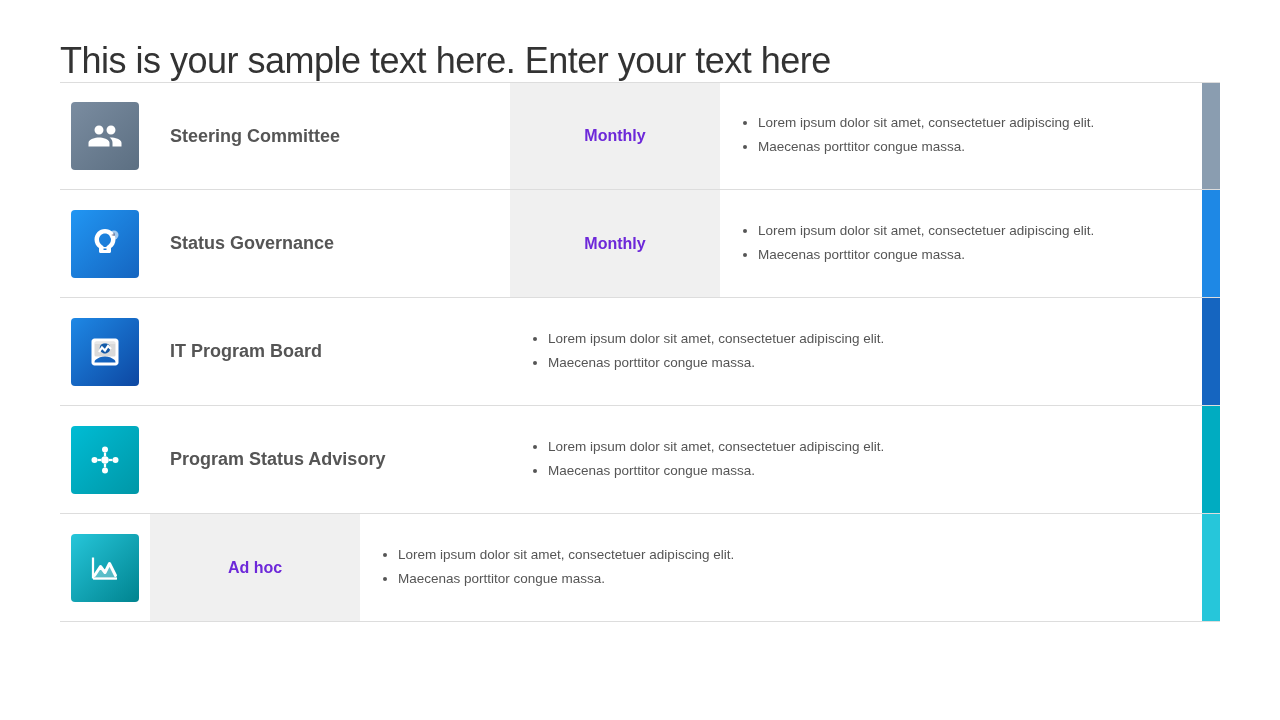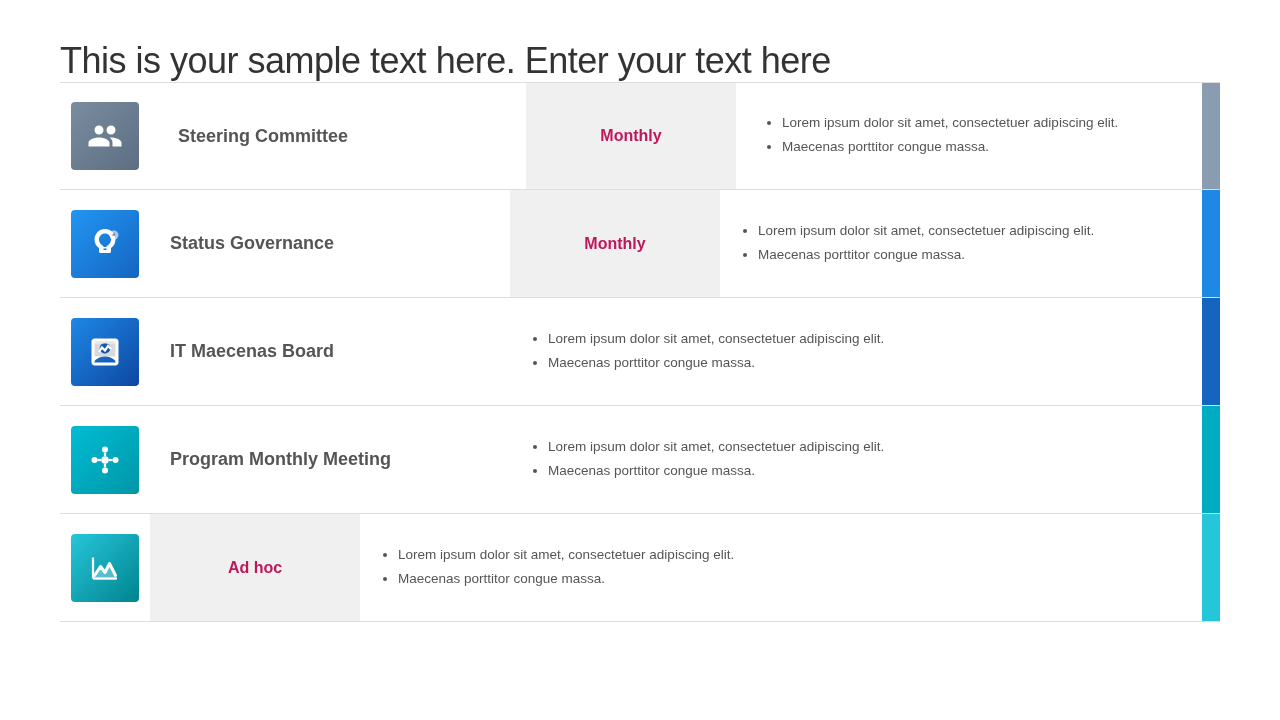--- a/index.html
+++ b/index.html
@@ -25,21 +25,20 @@
 
     .row {
       display: flex;
       align-items: stretch;
       border-bottom: 1px solid #ddd;
       min-height: 108px;
     }
 
     .row:first-child {
       border-top: 1px solid #ddd;
-      gap: 8px;
     }
 
     .col-icon {
       width: 90px;
       display: flex;
       align-items: center;
       justify-content: center;
       padding: 10px 8px;
       flex-shrink: 0;
     }
@@ -72,21 +71,21 @@
 
     .col-frequency {
       width: 210px;
       display: flex;
       align-items: center;
       justify-content: center;
       background: #f0f0f0;
       padding: 10px;
       font-size: 16px;
       font-weight: 700;
-      color: #be185d;
+      color: #6d28d9;
       flex-shrink: 0;
     }
 
     .col-description {
       flex: 1;
       display: flex;
       align-items: center;
       padding: 10px 18px;
       font-size: 13.5px;
       color: #555;
@@ -181,21 +180,21 @@
     <div class="col-icon">
       <div class="icon-box icon-blue2">
         <svg viewBox="0 0 24 24" xmlns="http://www.w3.org/2000/svg">
     <path d="M19 3H5c-1.1 0-2 .9-2 2v14c0 1.1.9 2 2 2h14c1.1 0 2-.9 2-2V5c0-1.1-.9-2-2-2zm-7 3c1.93 0 3.5 1.57 3.5 3.5S13.93 13 12 13s-3.5-1.57-3.5-3.5S10.07 6 12 6zm7 13H5v-.23c0-.62.28-1.2.76-1.58C7.47 15.82 9.64 15 12 15s4.53.82 6.24 2.19c.48.38.76.97.76 1.58V19z"></path>
     <rect x="5" y="5" width="14" height="10" rx="1" fill="rgba(0,0,0,0.15)"></rect>
     <polyline points="8,12 10,9 12,11 14,8 16,10" stroke="white" stroke-width="1.5" fill="none"></polyline>
     <line x1="5" y1="6" x2="19" y2="6" stroke="white" stroke-width="1" opacity="0.5"></line>
   </svg>
       </div>
     </div>
-    <div class="col-name">IT Maecenas Board</div>
+    <div class="col-name">IT Program Board</div>
     <div class="col-description">
       <ul>
           <li>Lorem ipsum dolor sit amet, consectetuer adipiscing elit.</li>
           <li>Maecenas porttitor congue massa.</li>
         </ul>
     </div>
     <div class="col-bar">
       <div class="bar-segment bar-blue2"></div>
     </div>
   </div>
@@ -208,21 +207,21 @@
     <circle cx="19" cy="12" r="2" fill="white"></circle>
     <circle cx="12" cy="5" r="2" fill="white"></circle>
     <circle cx="12" cy="19" r="2" fill="white"></circle>
     <line x1="7" y1="12" x2="9.5" y2="12" stroke="white" stroke-width="1.5"></line>
     <line x1="14.5" y1="12" x2="17" y2="12" stroke="white" stroke-width="1.5"></line>
     <line x1="12" y1="7" x2="12" y2="9.5" stroke="white" stroke-width="1.5"></line>
     <line x1="12" y1="14.5" x2="12" y2="17" stroke="white" stroke-width="1.5"></line>
   </svg>
       </div>
     </div>
-    <div class="col-name">Program Monthly Meeting</div>
+    <div class="col-name">Program Status Advisory</div>
     <div class="col-description">
       <ul>
           <li>Lorem ipsum dolor sit amet, consectetuer adipiscing elit.</li>
           <li>Maecenas porttitor congue massa.</li>
         </ul>
     </div>
     <div class="col-bar">
       <div class="bar-segment bar-cyan1"></div>
     </div>
   </div>

